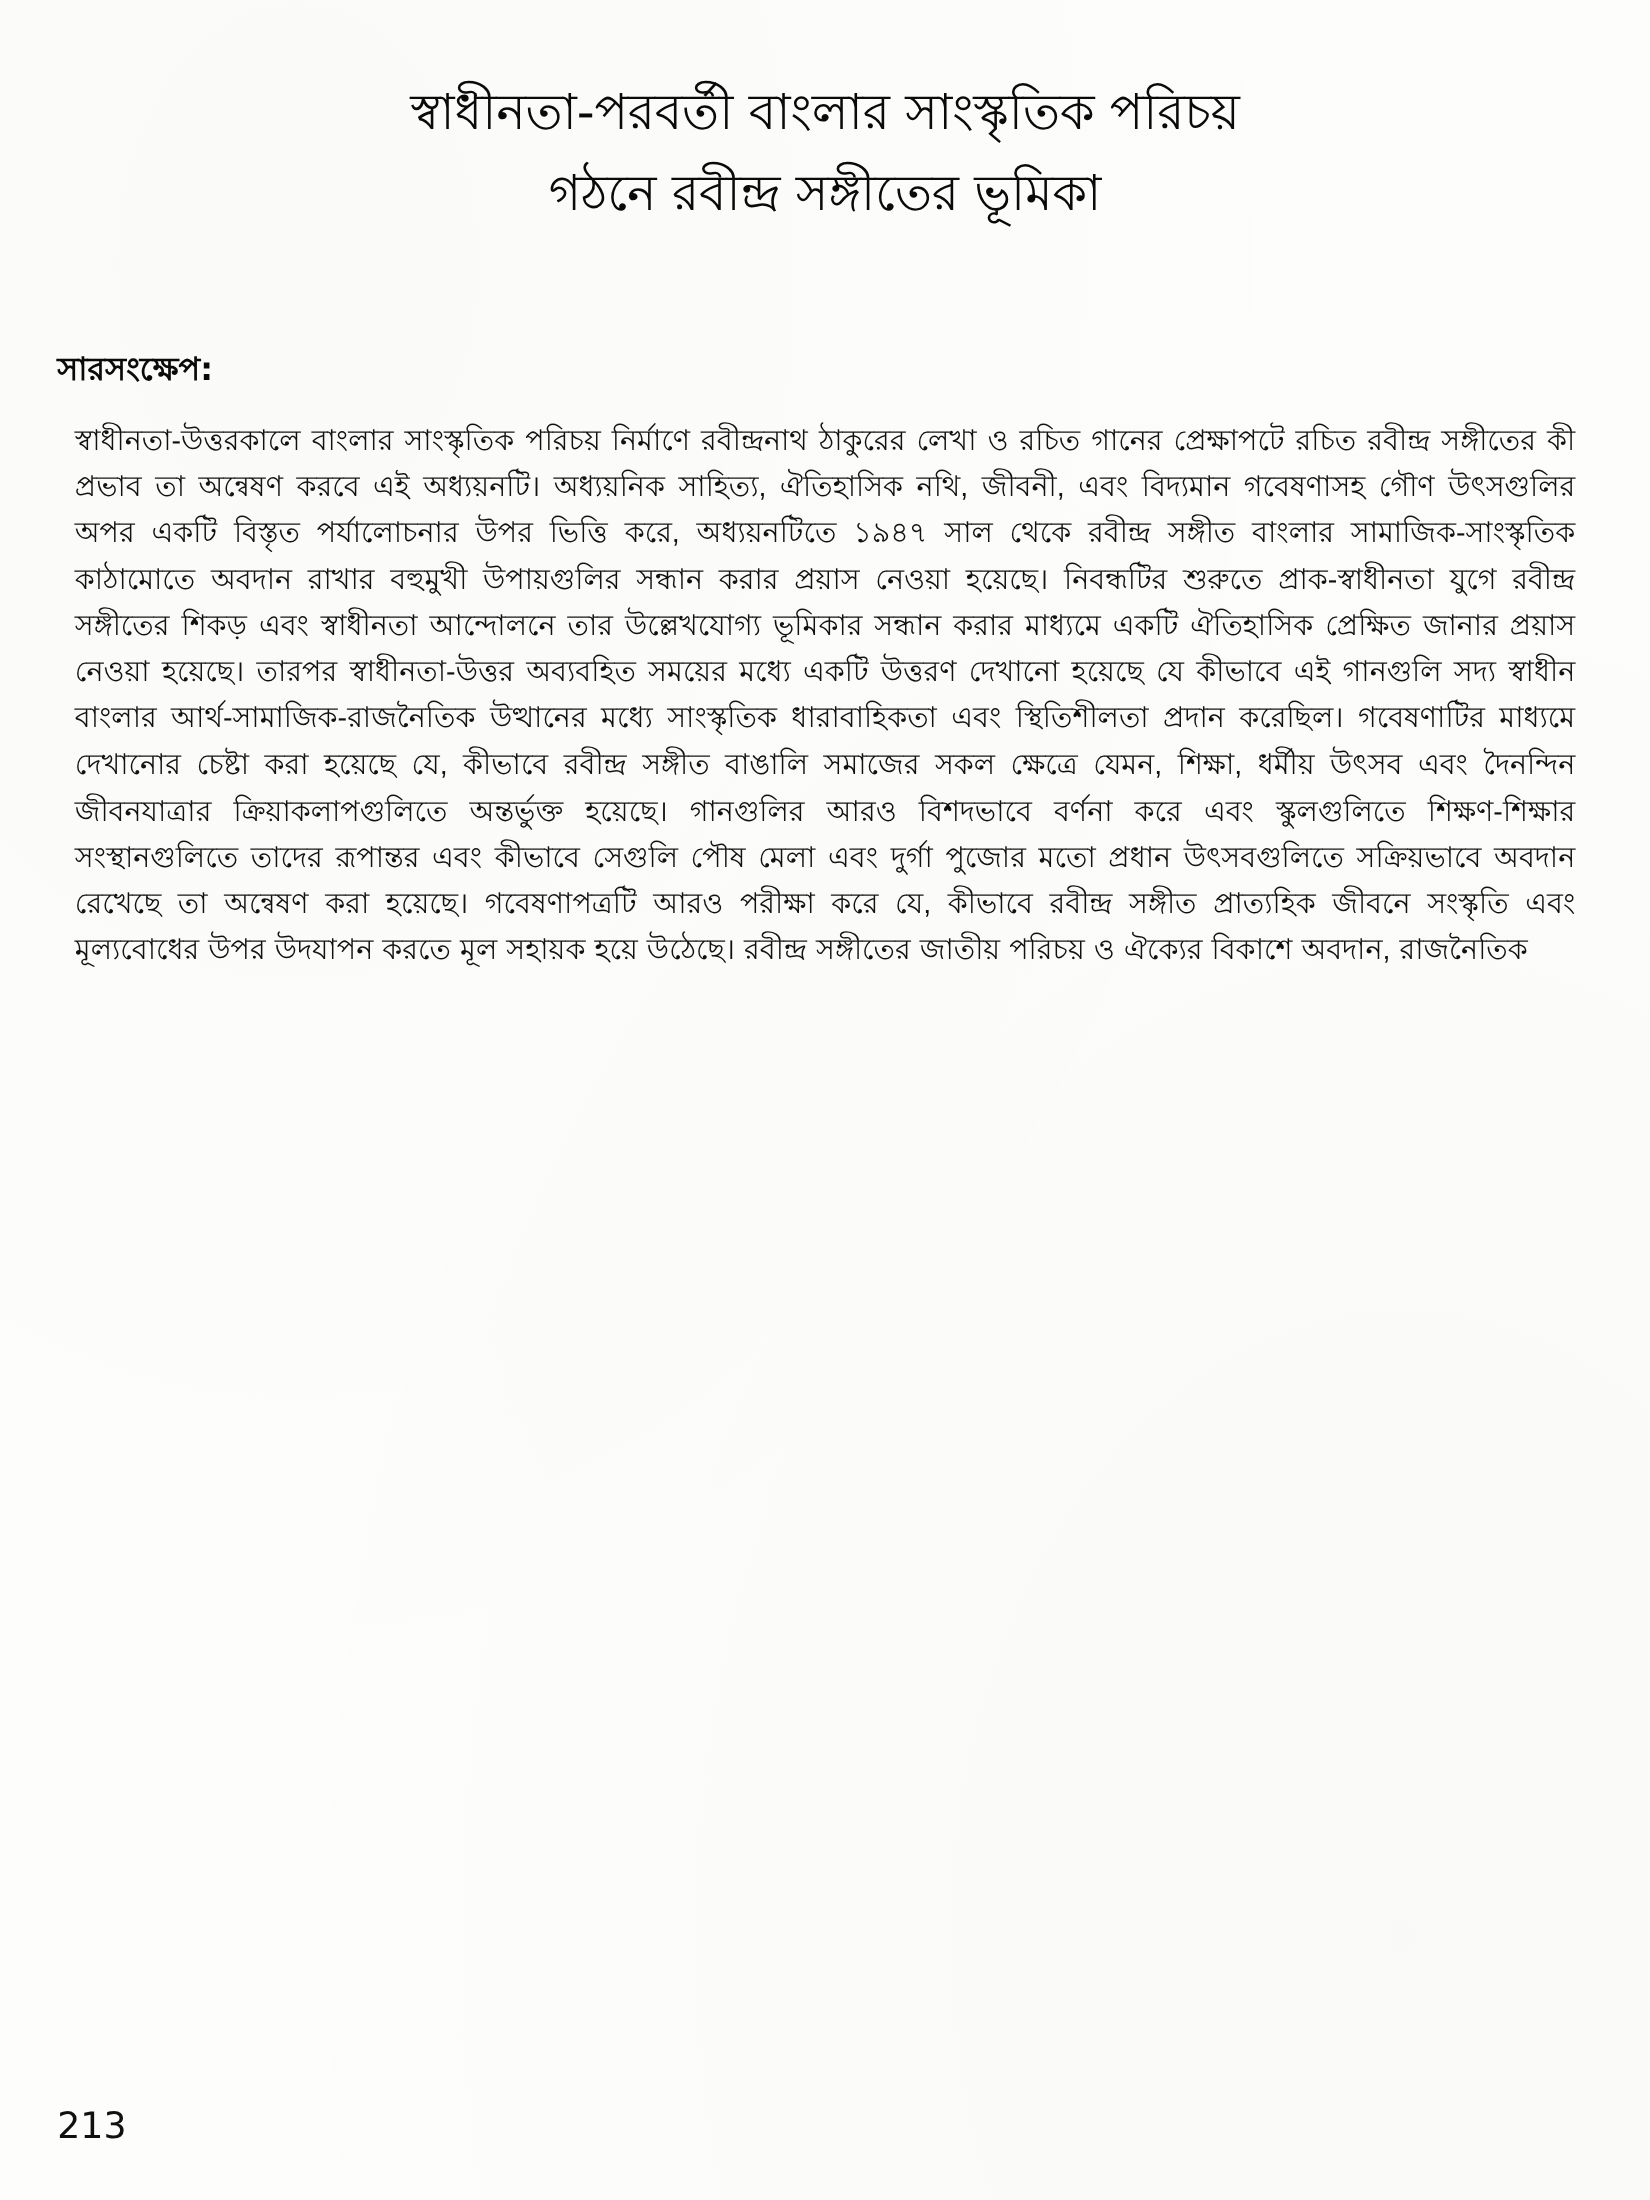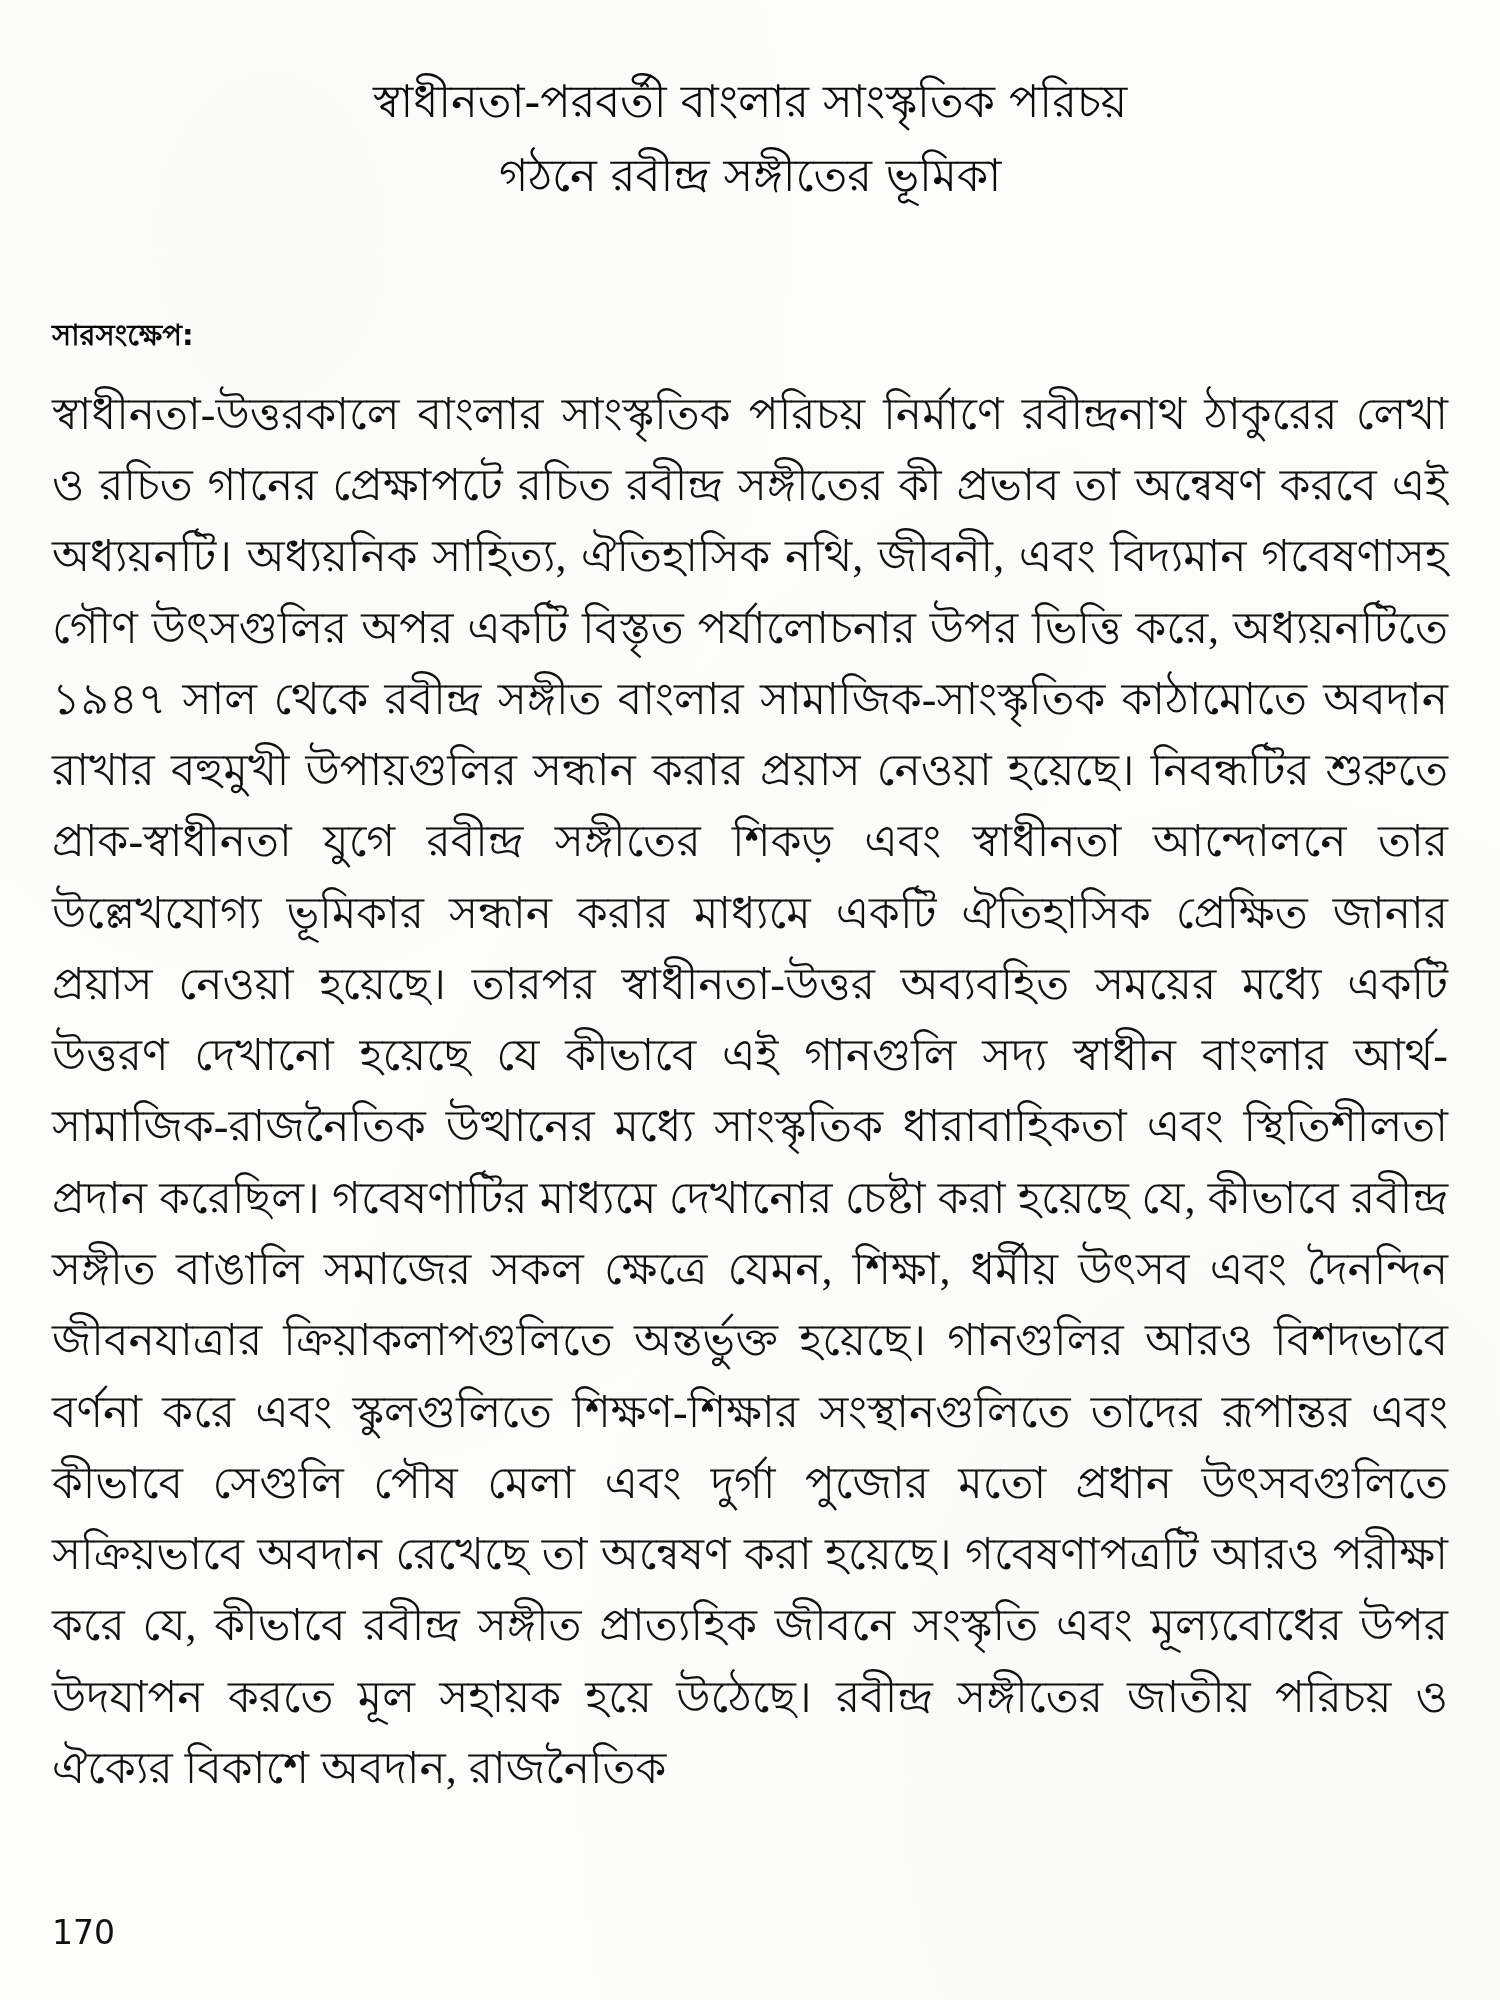--- a/index.html
+++ b/index.html
@@ -56,27 +56,27 @@
     color: #0a0a0a;
   }
   .section-heading {
     font-family: "DejaVu Sans", sans-serif;
     font-weight: 700;
     font-size: 29px;
     margin: 106px 0 18px 0;
     color: #0a0a0a;
   }
   .abstract {
-    font-family: Liberation Serif, serif;
-    font-size: 44px;
+    font-family: Liberation Sans, sans-serif;
+    font-size: 26px;
     line-height: 1.62;
     text-align: justify;
     text-justify: inter-word;
     color: #111111;
-    margin: 0;
+    margin: 16px;
     word-spacing: 1px;
   }
   .page-number {
     position: absolute;
     left: 52px;
     bottom: 48px;
     font-family: "DejaVu Sans", sans-serif;
     font-size: 33px;
     color: #101010;
   }
@@ -93,14 +93,14 @@
         <span class="line2">গঠনে রবীন্দ্র সঙ্গীতের ভূমিকা</span>
       </h1>
     </div>
 
     <h2 class="section-heading">সারসংক্ষেপ:</h2>
 
     <p class="abstract">স্বাধীনতা-উত্তরকালে বাংলার সাংস্কৃতিক পরিচয় নির্মাণে রবীন্দ্রনাথ ঠাকুরের লেখা ও রচিত গানের প্রেক্ষাপটে রচিত রবীন্দ্র সঙ্গীতের কী প্রভাব তা অন্বেষণ করবে এই অধ্যয়নটি। অধ্যয়নিক সাহিত্য, ঐতিহাসিক নথি, জীবনী, এবং বিদ্যমান গবেষণাসহ গৌণ উৎসগুলির অপর একটি বিস্তৃত পর্যালোচনার উপর ভিত্তি করে, অধ্যয়নটিতে ১৯৪৭ সাল থেকে রবীন্দ্র সঙ্গীত বাংলার সামাজিক-সাংস্কৃতিক কাঠামোতে অবদান রাখার বহুমুখী উপায়গুলির সন্ধান করার প্রয়াস নেওয়া হয়েছে। নিবন্ধটির শুরুতে প্রাক-স্বাধীনতা যুগে রবীন্দ্র সঙ্গীতের শিকড় এবং স্বাধীনতা আন্দোলনে তার উল্লেখযোগ্য ভূমিকার সন্ধান করার মাধ্যমে একটি ঐতিহাসিক প্রেক্ষিত জানার প্রয়াস নেওয়া হয়েছে। তারপর স্বাধীনতা-উত্তর অব্যবহিত সময়ের মধ্যে একটি উত্তরণ দেখানো হয়েছে যে কীভাবে এই গানগুলি সদ্য স্বাধীন বাংলার আর্থ-সামাজিক-রাজনৈতিক উত্থানের মধ্যে সাংস্কৃতিক ধারাবাহিকতা এবং স্থিতিশীলতা প্রদান করেছিল। গবেষণাটির মাধ্যমে দেখানোর চেষ্টা করা হয়েছে যে, কীভাবে রবীন্দ্র সঙ্গীত বাঙালি সমাজের সকল ক্ষেত্রে যেমন, শিক্ষা, ধর্মীয় উৎসব এবং দৈনন্দিন জীবনযাত্রার ক্রিয়াকলাপগুলিতে অন্তর্ভুক্ত হয়েছে। গানগুলির আরও বিশদভাবে বর্ণনা করে এবং স্কুলগুলিতে শিক্ষণ-শিক্ষার সংস্থানগুলিতে তাদের রূপান্তর এবং কীভাবে সেগুলি পৌষ মেলা এবং দুর্গা পুজোর মতো প্রধান উৎসবগুলিতে সক্রিয়ভাবে অবদান রেখেছে তা অন্বেষণ করা হয়েছে। গবেষণাপত্রটি আরও পরীক্ষা করে যে, কীভাবে রবীন্দ্র সঙ্গীত প্রাত্যহিক জীবনে সংস্কৃতি এবং মূল্যবোধের উপর উদযাপন করতে মূল সহায়ক হয়ে উঠেছে। রবীন্দ্র সঙ্গীতের জাতীয় পরিচয় ও ঐক্যের বিকাশে অবদান, রাজনৈতিক</p>
 
   </div>
 
-  <div class="page-number">170</div>
+  <div class="page-number">213</div>
 </div>
 
 </body></html>

